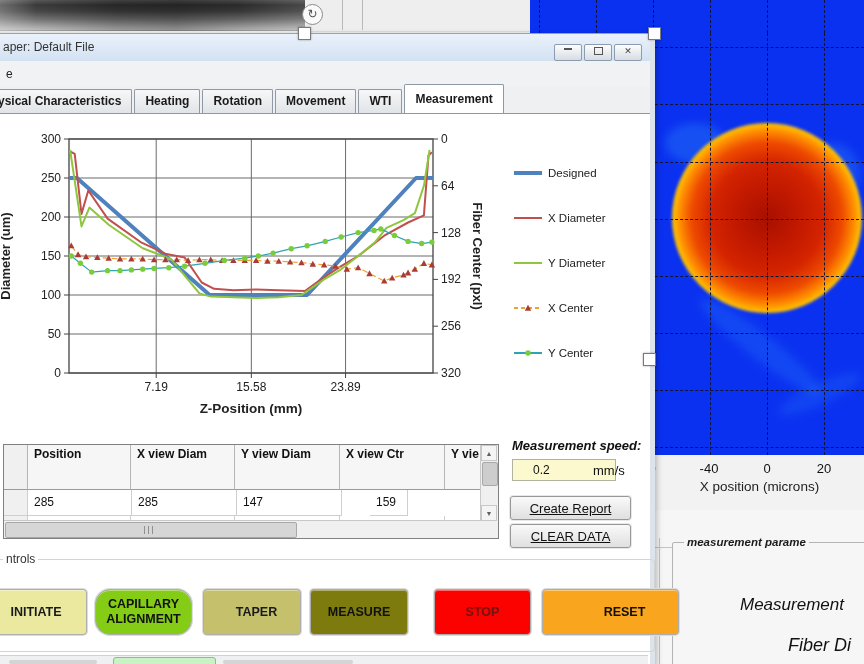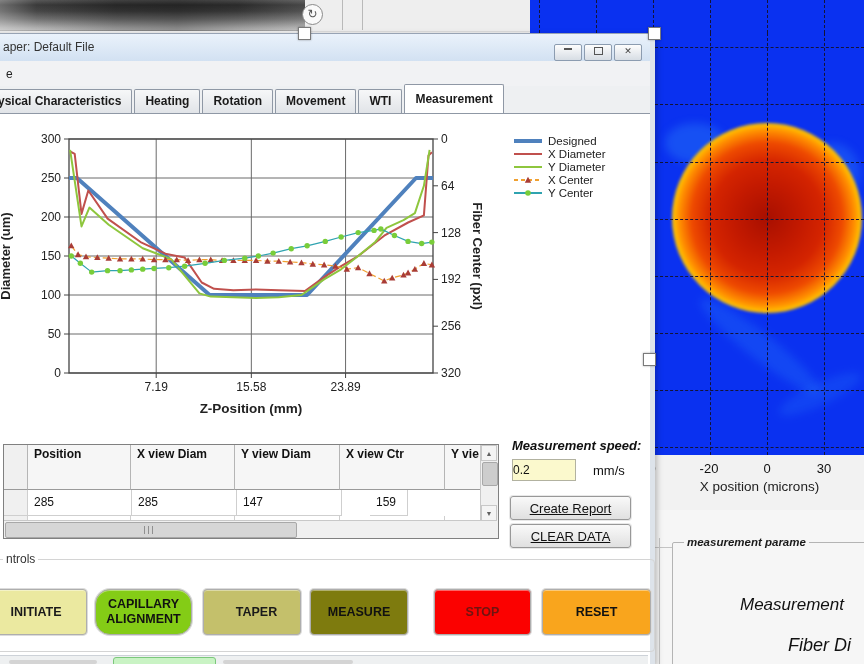--- a/index.html
+++ b/index.html
@@ -48,21 +48,21 @@
   .tab{flex:none;height:21px;padding:2px 10px 0;margin-right:2px;border:1px solid #8f98a5;border-bottom:none;
     border-radius:2px 2px 0 0;background:linear-gradient(#f6f7f8,#e1e4e8);
     font-size:12px;font-weight:bold;color:#1a1a1a;white-space:nowrap;line-height:19px;}
   .tab.selected{height:26px;line-height:24px;background:#fff;position:relative;z-index:2;}
   .tab:first-child{margin-left:-2px;}
   .page{left:0;top:79px;right:0;height:551px;background:#fff;border-top:1px solid #8f98a5;}
 
   
   .chart-svg{left:12px;top:87px;}
   .legend{left:524px;top:100px;width:135px;}
-  .legend-row{display:flex;align-items:center;height:13px;}
+  .legend-row{display:flex;align-items:center;height:13px;margin-top:32px;}
   .legend-row span{font-size:11.5px;color:#222;margin-left:5px;white-space:nowrap;}
 
   
   .tbl{left:14px;top:410px;width:496px;height:95px;border:1px solid #808080;background:#fff;box-sizing:border-box;}
   .tbl-head{display:flex;height:45px;}
   .tbl-row{display:flex;height:26px;}
   .hcell{box-sizing:border-box;border-right:1px solid #b5b5b5;border-bottom:1px solid #9a9a9a;background:#f6f6f6;
     font-size:12px;font-weight:bold;color:#111;padding:3px 0 0 6px;line-height:13px;overflow:hidden;}
   .cell{box-sizing:border-box;border-right:1px solid #cfcfcf;border-bottom:1px solid #cfcfcf;background:#fff;
     font-size:12px;color:#111;padding:5px 0 0 6px;overflow:hidden;}
@@ -75,21 +75,21 @@
   .hscroll{position:absolute;left:0;bottom:0;height:17px;right:17px;background:#f0f0f0;border-top:1px solid #c8c8c8;}
   .hscroll .thumb{position:absolute;left:1px;top:1px;width:290px;height:14px;background:#d6d6d6;border:1px solid #a8a8a8;border-radius:2px;}
   .hscroll .grip{position:absolute;left:138px;top:3px;width:12px;height:8px;
     background:repeating-linear-gradient(90deg,#909090 0 1px,transparent 1px 4px);}
   .hscroll .arr{position:absolute;right:-17px;top:0;width:16px;height:16px;font-size:7px;color:#606060;text-align:center;line-height:16px;}
   .corner{position:absolute;right:0;bottom:0;width:17px;height:17px;background:#f0f0f0;}
 
   
   .speed-label{left:523px;top:404px;font-size:13px;font-weight:bold;font-style:italic;color:#111;white-space:nowrap;}
   .speed-input{left:523px;top:425px;width:62px;height:18px;background:#fbf9cd;border:1px solid #b2b2a0;
-    font-size:12px;color:#111;padding:1px 0;font-family:"Liberation Sans",sans-serif;}
+    font-size:12px;color:#111;padding:1px 20px;font-family:"Liberation Sans",sans-serif;}
   .speed-unit{left:604px;top:429px;font-size:13px;color:#111;}
   .stdbtn{border:1px solid #989898;border-radius:3px;background:linear-gradient(#f9f9f9,#e0e0e0);
     font-size:13px;color:#111;text-align:center;box-shadow:0 0 0 1px #e8e8e8;text-decoration:underline;}
 
   
   .ctl-group{left:-8px;top:525px;width:672px;height:91px;border:1px solid #d4d4d4;border-radius:4px;}
   .ctl-label{left:14px;top:518px;font-size:12px;color:#333;background:#fff;padding:0 3px;}
   .ctl{top:555px;height:44px;border:1px solid #aeaeae;border-radius:4px;box-shadow:0 0 0 1px #dcdcdc,inset 0 1px 0 rgba(255,255,255,.4);
     font-size:12.5px;font-weight:600;color:#1a1a1a;display:flex;align-items:center;justify-content:center;text-align:center;line-height:1.2;}
 
@@ -131,23 +131,23 @@
           <div class="abs hm-grid-h" style="top: 186px;"></div>
           <div class="abs hm-grid-h" style="top: 243px;"></div>
           <div class="abs hm-grid-h" style="top: 300px;"></div>
           <div class="abs hm-grid-h" style="top: 357px;"></div>
           <div class="abs hm-grid-h" style="top: 414px;"></div>
         </div>
     </div>
     <div class="abs hm-axis" style="left:0;top:422px;width:209px;height:55px;" id="hm-axis">
       <div class="hm-xlabel">X position (microns)</div>
     <div class="hm-tick" style="left: -3px;">0</div>
-        <div class="hm-tick" style="left: 54px;">-20</div>
+        <div class="hm-tick" style="left: 54px;">-40</div>
         <div class="hm-tick" style="left: 112px;">0</div>
-        <div class="hm-tick" style="left: 169px;">30</div>
+        <div class="hm-tick" style="left: 169px;">20</div>
       </div>
     <div class="abs hm-params" style="left:0;top:477px;width:239px;height:154px;font-style:italic;">
       <div class="abs thinline" style="left:4px;top:28px;width:1px;height:126px;"></div>
       <div class="abs thinline" style="left:0;top:37px;width:17px;height:1px;"></div>
       <div class="abs groupbox" style="left:17px;top:32px;width:220px;height:130px;"></div>
       <div class="gb-label" style="left:29px;top:26px;">measurement parame</div>
       <div class="abs" style="left:85px;top:85px;font-size:17px;color:#111;white-space:nowrap;">Measurement</div>
       <div class="abs" style="left:133px;top:125px;font-size:18px;color:#111;white-space:nowrap;">Fiber Di</div>
     </div>
   </div>
@@ -385,21 +385,21 @@
         </div>
         <div class="abs ctl" style="left: 214px; width: 96px; background: rgb(196, 192, 107); color: rgb(26, 26, 26);">
           <span style="padding: 0px 4px; margin-left: 9px;">TAPER</span>
         </div>
         <div class="abs ctl" style="left: 321px; width: 96px; background: rgb(126, 123, 14); color: rgb(17, 17, 17);">
           <span style="padding: 0px 4px;">MEASURE</span>
         </div>
         <div class="abs ctl" style="left: 445px; width: 95px; background: rgb(251, 1, 0); color: rgb(111, 20, 16);">
           <span style="padding: 0px 4px;">STOP</span>
         </div>
-        <div class="abs ctl" style="left: 553px; width: 107px; background: rgb(249, 165, 29); color: rgb(17, 17, 17);">
+        <div class="abs ctl" style="left: 553px; width: 107px; background: rgb(249, 165, 29); color: rgb(17, 17, 17); padding-left: 28px;">
           <span style="padding: 0px 4px;">RESET</span>
         </div>
       </div>
 
     <div class="abs bstrip"></div>
     <div class="abs bstrip-greenbtn"></div>
     <div class="abs bstrip-bar" style="left:20px;top:626px;width:88px;"></div>
     <div class="abs bstrip-bar" style="left:234px;top:626px;width:130px;"></div>
   </div>
 

